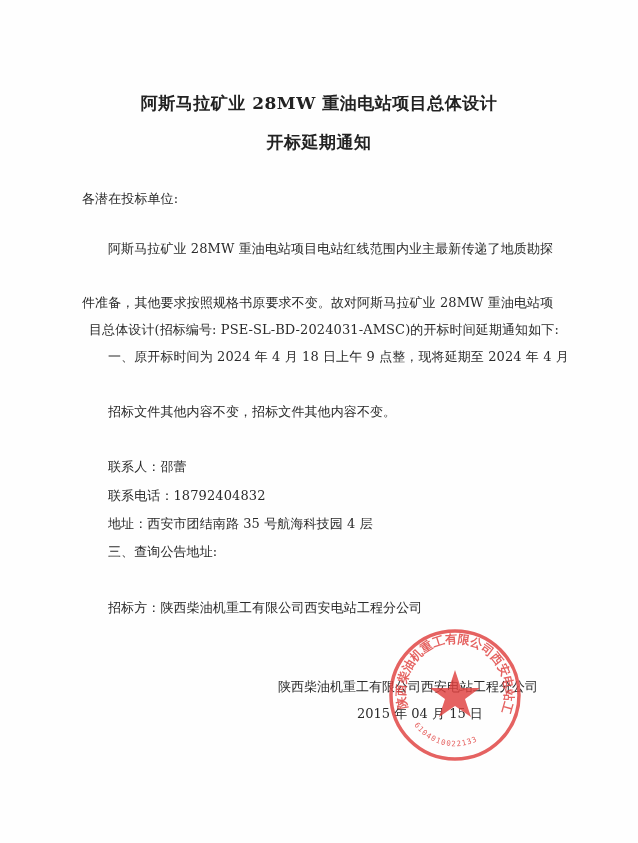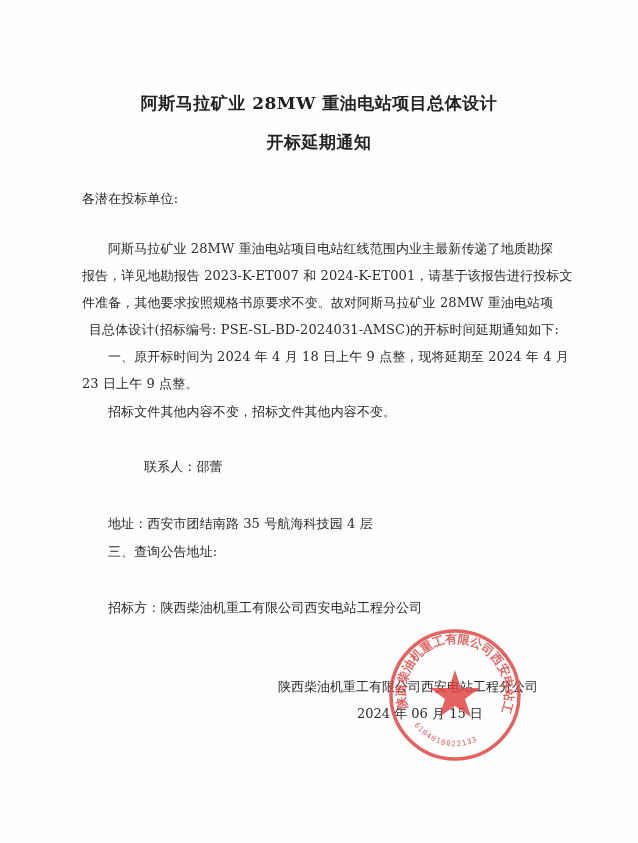--- a/index.html
+++ b/index.html
@@ -72,35 +72,34 @@
 <body>
 
 <div class="page">
 
   <div class="title main">阿斯马拉矿业 28MW 重油电站项目总体设计</div>
   <div class="title sub">开标延期通知</div>
 
   <div class="line" style="top:190px;">各潜在投标单位:</div>
 
   <div class="line indent" style="top:240px;">阿斯马拉矿业 28MW 重油电站项目电站红线范围内业主最新传递了地质勘探</div>
-  <div class="line" style="top:267px;">报告，详见地勘报告 2023-K-ET007 和 2024-K-ET001，请基于该报告进行投标文</div>
   <div class="line" style="top:294px;">件准备，其他要求按照规格书原要求不变。故对阿斯马拉矿业 28MW 重油电站项</div>
   <div class="line" style="top:321px;margin-left:7px;">目总体设计(招标编号: PSE-SL-BD-2024031-AMSC)的开标时间延期通知如下:</div>
   <div class="line indent" style="top:348px;">一、原开标时间为 2024 年 4 月 18 日上午 9 点整，现将延期至 2024 年 4 月</div>
-  <div class="line" style="top:375px;">23 日上午 9 点整。</div>
   <div class="line indent" style="top:403px;">招标文件其他内容不变，招标文件其他内容不变。</div>
-  <div class="line indent" style="top:458px;margin-left:36px;">联系人：邵蕾</div>
+  <div class="line indent" style="top:458px;">联系人：邵蕾</div>
+  <div class="line indent" style="top:487px;">联系电话：18792404832</div>
   <div class="line indent" style="top:515px;">地址：西安市团结南路 35 号航海科技园 4 层</div>
   <div class="line indent" style="top:543px;">三、查询公告地址:</div>
 
 
   <div class="line indent" style="top:599px;">招标方：陕西柴油机重工有限公司西安电站工程分公司</div>
 
   <div class="sign" style="left:278px; top:678px;">陕西柴油机重工有限公司西安电站工程分公司</div>
-  <div class="sign" style="left:357px; top:705px;">2024 年 06 月 15 日</div>
+  <div class="sign" style="left:357px; top:705px;">2015 年 04 月 15 日</div>
 
   <svg class="stamp" viewBox="0 0 138 138" xmlns="http://www.w3.org/2000/svg">
     <defs>
       <path id="sealArc" d="M 22 84 A 50 50 0 1 1 116 84"></path>
       <path id="codeArc" d="M 24 92 A 50 50 0 0 0 114 92"></path>
     </defs>
     <circle cx="69" cy="69" r="64" fill="none" stroke="#e0413f" stroke-width="3.5"></circle>
     <polygon points="69,44 75,62 94,62 79,73 85,91 69,80 53,91 59,73 44,62 63,62" fill="#e0413f"></polygon>
     <text font-size="12" font-weight="bold" fill="#e0413f" font-family="DejaVu Sans, sans-serif">
       <textPath href="#sealArc" startOffset="2">陕西柴油机重工有限公司西安电站工程分公司</textPath>

